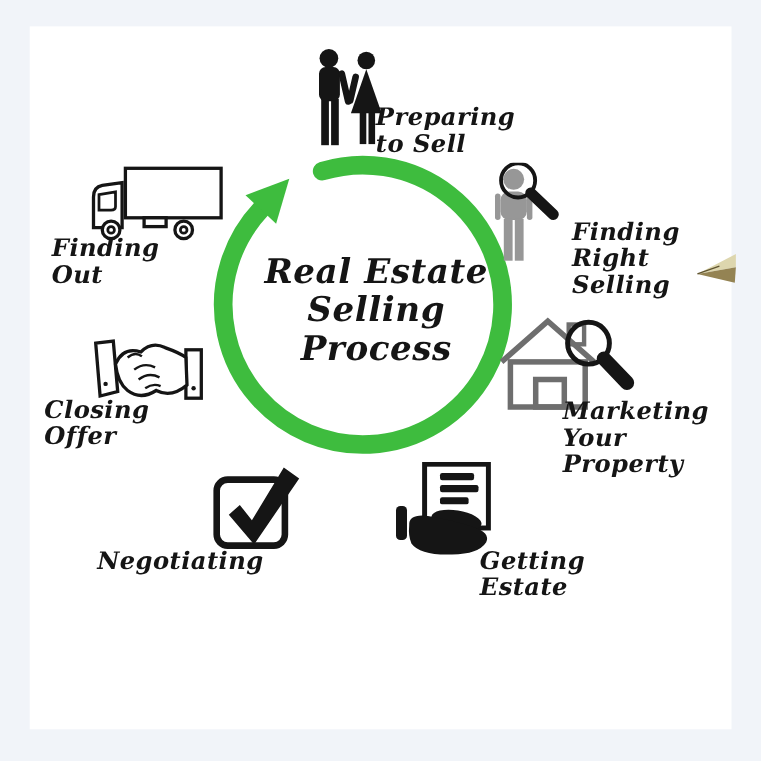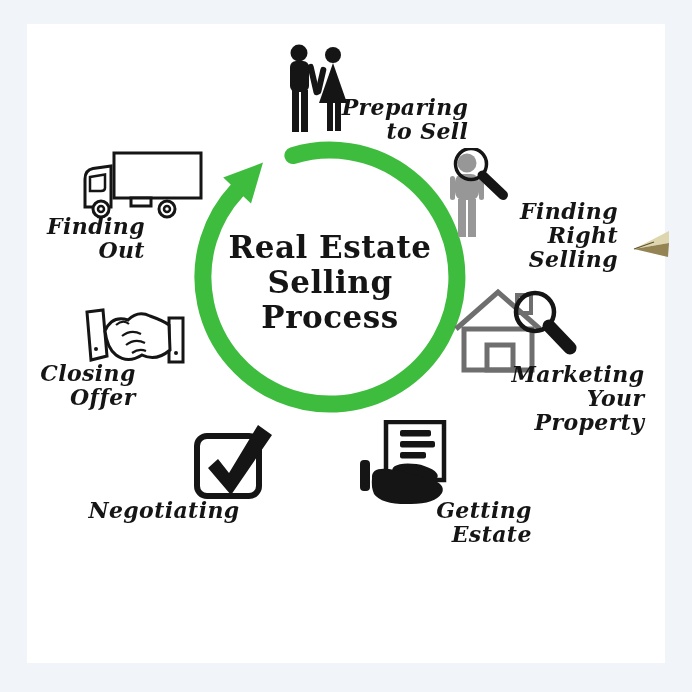--- a/index.html
+++ b/index.html
@@ -11,29 +11,29 @@
   .stage { position:relative; width:692px; height:692px; overflow:hidden; }
   .canvas {
     position:absolute; left:27px; top:24px; width:638px; height:639px;
     background: var(--color-canvas, #ffffff);
   }
   .layer { position:absolute; left:0; top:0; width:692px; height:692px; pointer-events:none; }
   .step { position:absolute; left:0; top:0; width:0; height:0; }
   .icon { position:absolute; }
   .label {
     position:absolute; transform:translateX(-50%);
-    white-space:pre-line; text-align:right;
+    white-space:pre-line; text-align:left;
     font-style:italic; font-weight:700;
     font-size:22px; line-height:1.08; letter-spacing:0.4px;
     color:#151515;
   }
   .center-title {
-    position:absolute; left:330px; top:230px; transform:translateX(-50%);
+    position:absolute; left:342px; top:230px; transform:translateX(-50%);
     white-space:pre-line; text-align:center;
-    font-weight:700;
+    font-style:italic; font-weight:700;
     font-size:31px; line-height:1.13; letter-spacing:0.5px;
     color:#151515;
   }
 </style>
 </head>
 <body>
 
 <div class="stage">
   <div class="canvas"></div>
 

